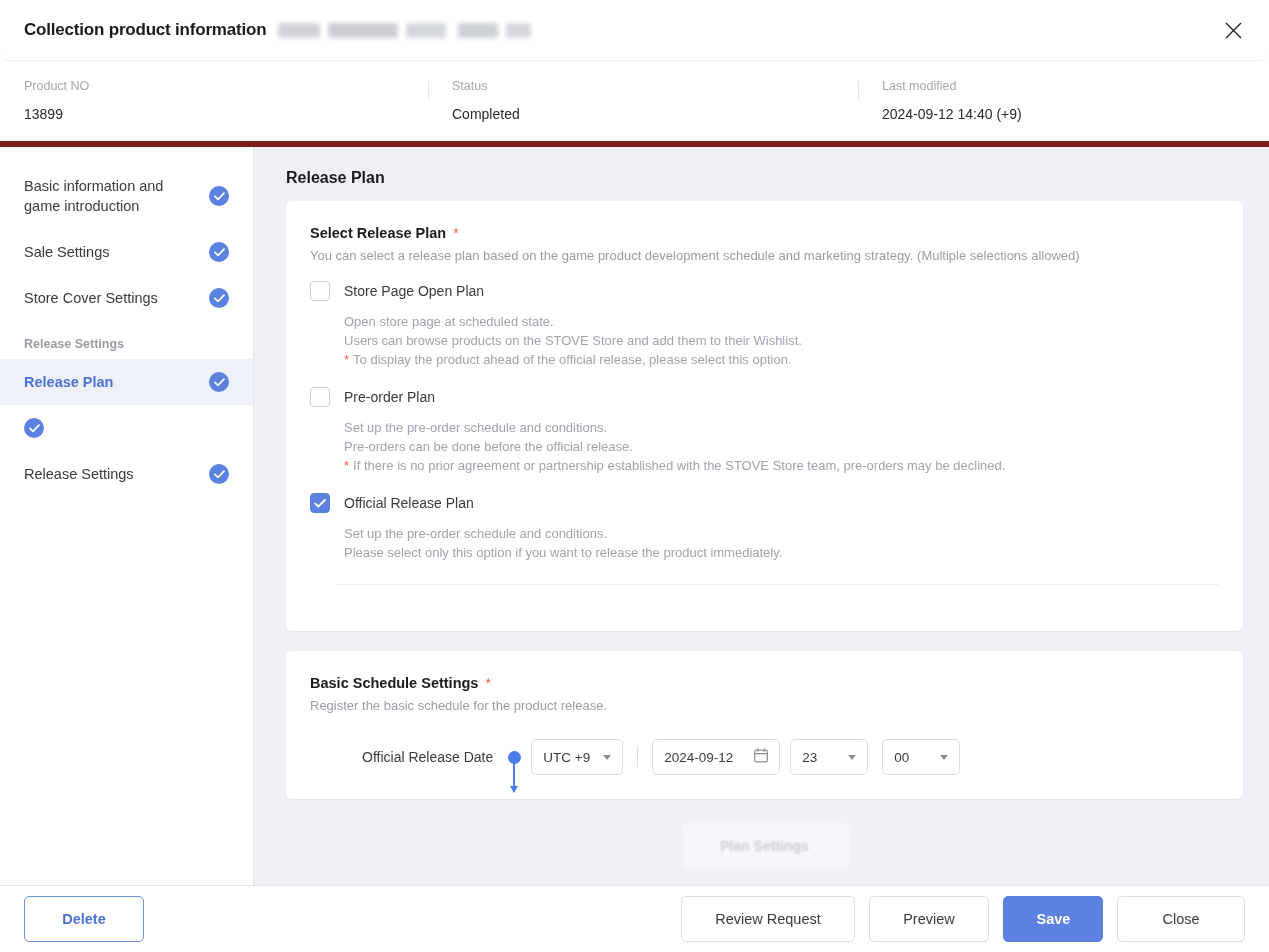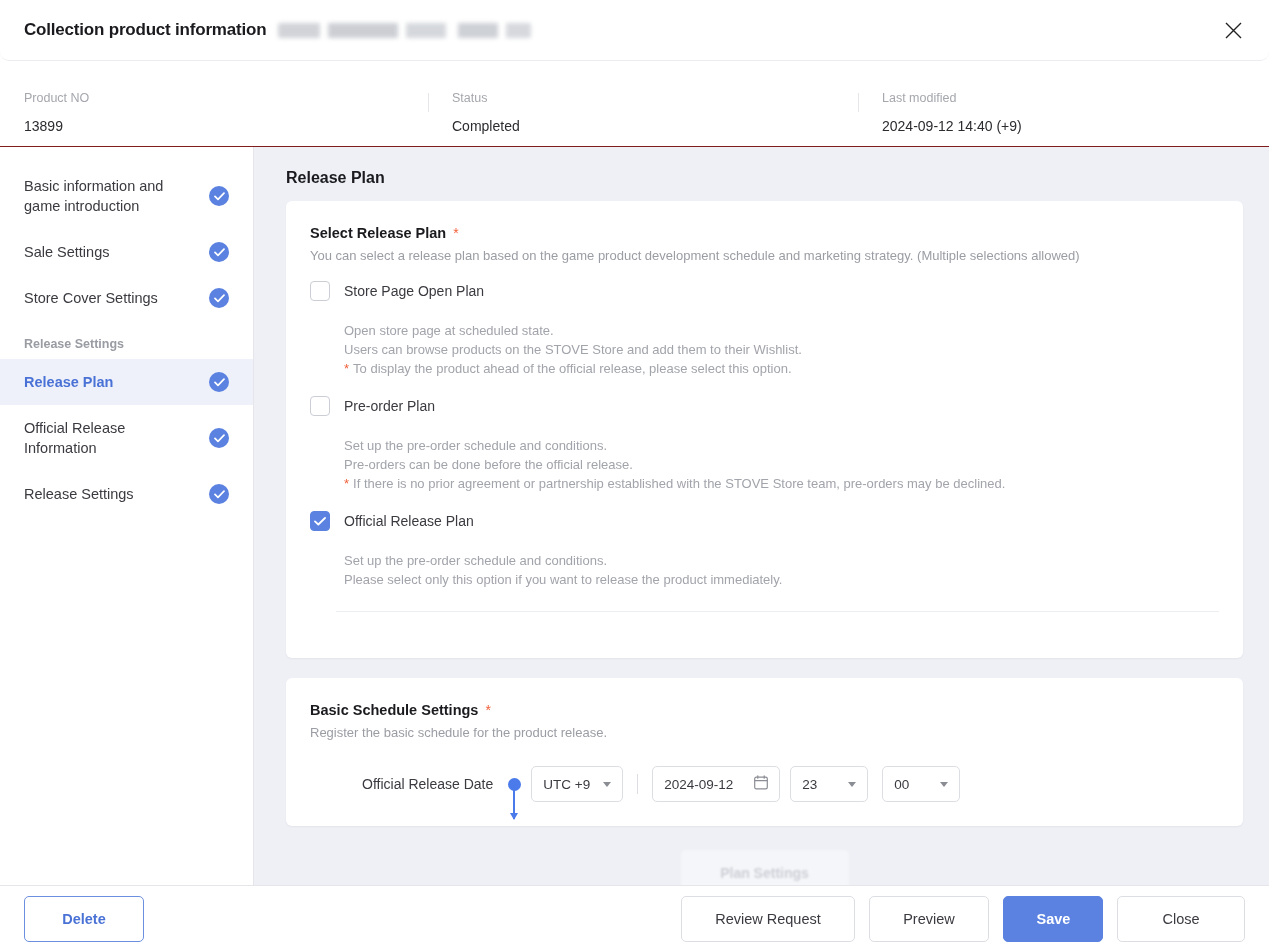--- a/index.html
+++ b/index.html
@@ -61,23 +61,23 @@
     cursor: pointer;
     background: none; border: none;
   }
   .close-btn svg { display:block; }
 
   
   .infobar {
     flex: 0 0 86px;
     height: 86px;
     display: flex;
-    align-items: center;
+    align-items: flex-start;
     padding: 18px 0 0 0;
-    border-bottom: 1px solid #7f1d1d;
+    border-bottom: 6px solid #7f1d1d;
   }
   .info-cell {
     padding: 0 24px;
     position: relative;
     display: flex; flex-direction: column; justify-content: flex-start;
   }
   .info-cell.c1 { width: 428px; }
   .info-cell.c2 { width: 430px; }
   .info-cell.c3 { width: 411px; }
   .info-cell.sep::before {
@@ -164,21 +164,21 @@
     background: #fff;
     display: flex; align-items: center; justify-content: center;
     cursor: pointer;
     flex: 0 0 20px;
   }
   .cbox.checked { background: #5b82e0; border-color: #5b82e0; }
   .cbox svg { display: block; }
   .option-label { font-size: 14px; color: #3a3a40; }
   .option-desc {
     margin-left: 34px;
-    margin-top: 20px;
+    margin-top: 11px;
     font-size: 13px;
     color: #a2a4ab;
     line-height: 19px;
   }
   .option-desc .warn { color: #a2a4ab; }
   .option-desc .warn .star { color: #f0623c; margin-right: 4px; }
   .divider { height: 1px; background: #edeef1; margin: 22px 0 0 26px; }
 
   
   .sched-row {
@@ -354,21 +354,20 @@
       <div class="nav-item active">
         <span class="nav-label">Release Plan</span>
         <span class="check-circle">
           <svg width="11" height="9" viewBox="0 0 11 9">
               <path d="M1 4.4 L4 7.3 L10 1.2" stroke="#fff" stroke-width="1.7" fill="none" stroke-linecap="round" stroke-linejoin="round"></path>
             </svg>
         </span>
       </div>
 
       <div class="nav-item">
-        <span class="nav-label">Official Release Information</span>
         <span class="check-circle">
           <svg width="11" height="9" viewBox="0 0 11 9">
               <path d="M1 4.4 L4 7.3 L10 1.2" stroke="#fff" stroke-width="1.7" fill="none" stroke-linecap="round" stroke-linejoin="round"></path>
             </svg>
         </span>
       </div>
 
       <div class="nav-item">
         <span class="nav-label">Release Settings</span>
         <span class="check-circle">

